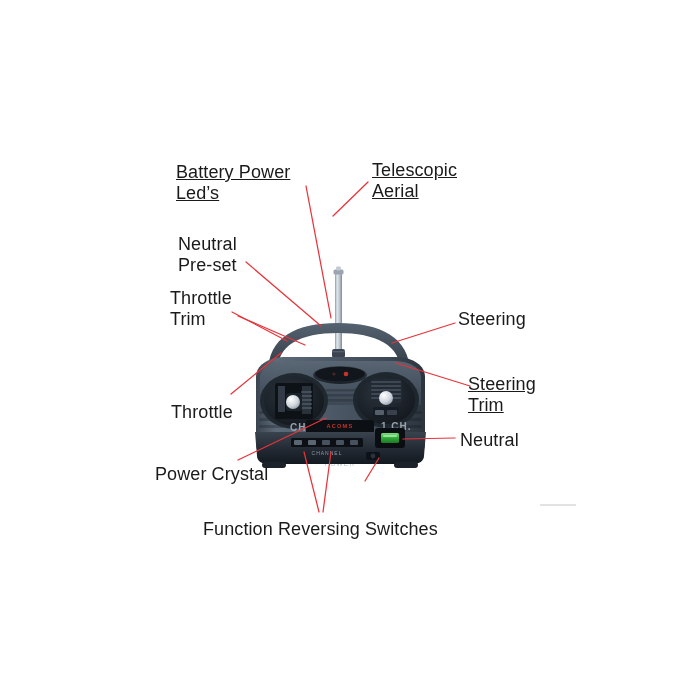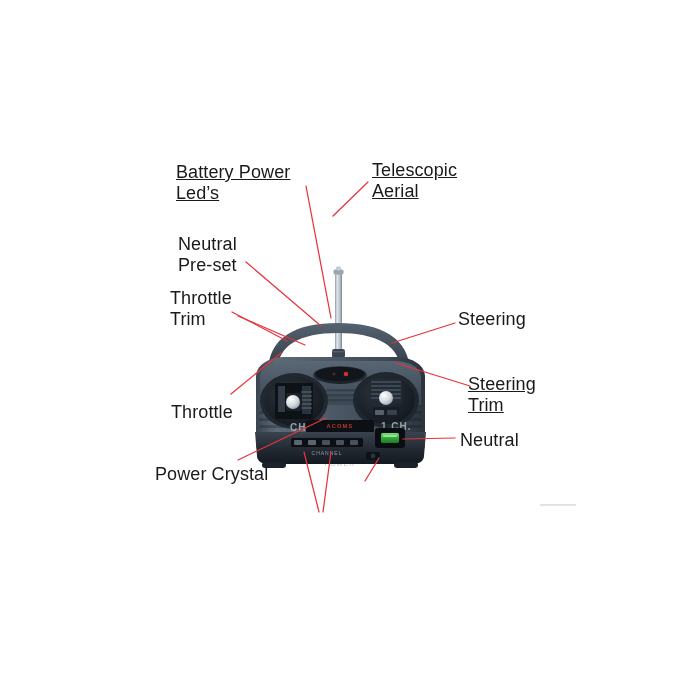--- a/index.html
+++ b/index.html
@@ -261,15 +261,16 @@
   <div class="label ctr" style="left:468px;top:374px;width:84px;">Steering
 Trim</div>
 
   <div class="label" style="left:171px;top:402px;width:100px;">Throttle</div>
 
   <div class="label" style="left:460px;top:430px;width:90px;">Neutral</div>
 
   <div class="label" style="left:155px;top:464px;width:160px;">Power Crystal</div>
 
 
+  <div class="label" style="left:203px;top:519px;width:270px;">Function Reversing Switches</div>
 
   <div class="faint-line"></div>
 </div>
 
 </body></html>

